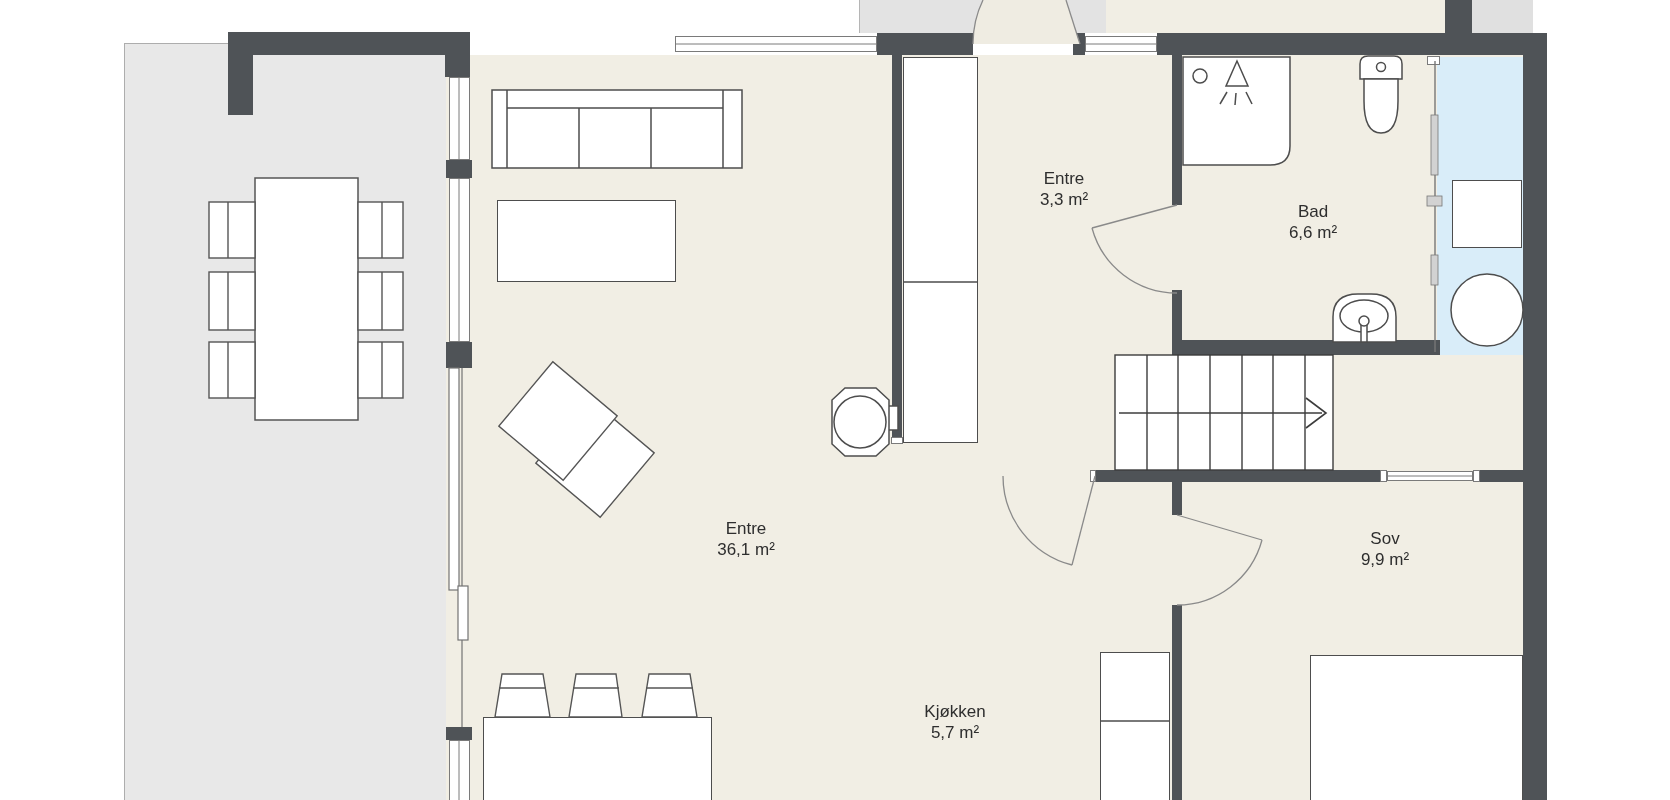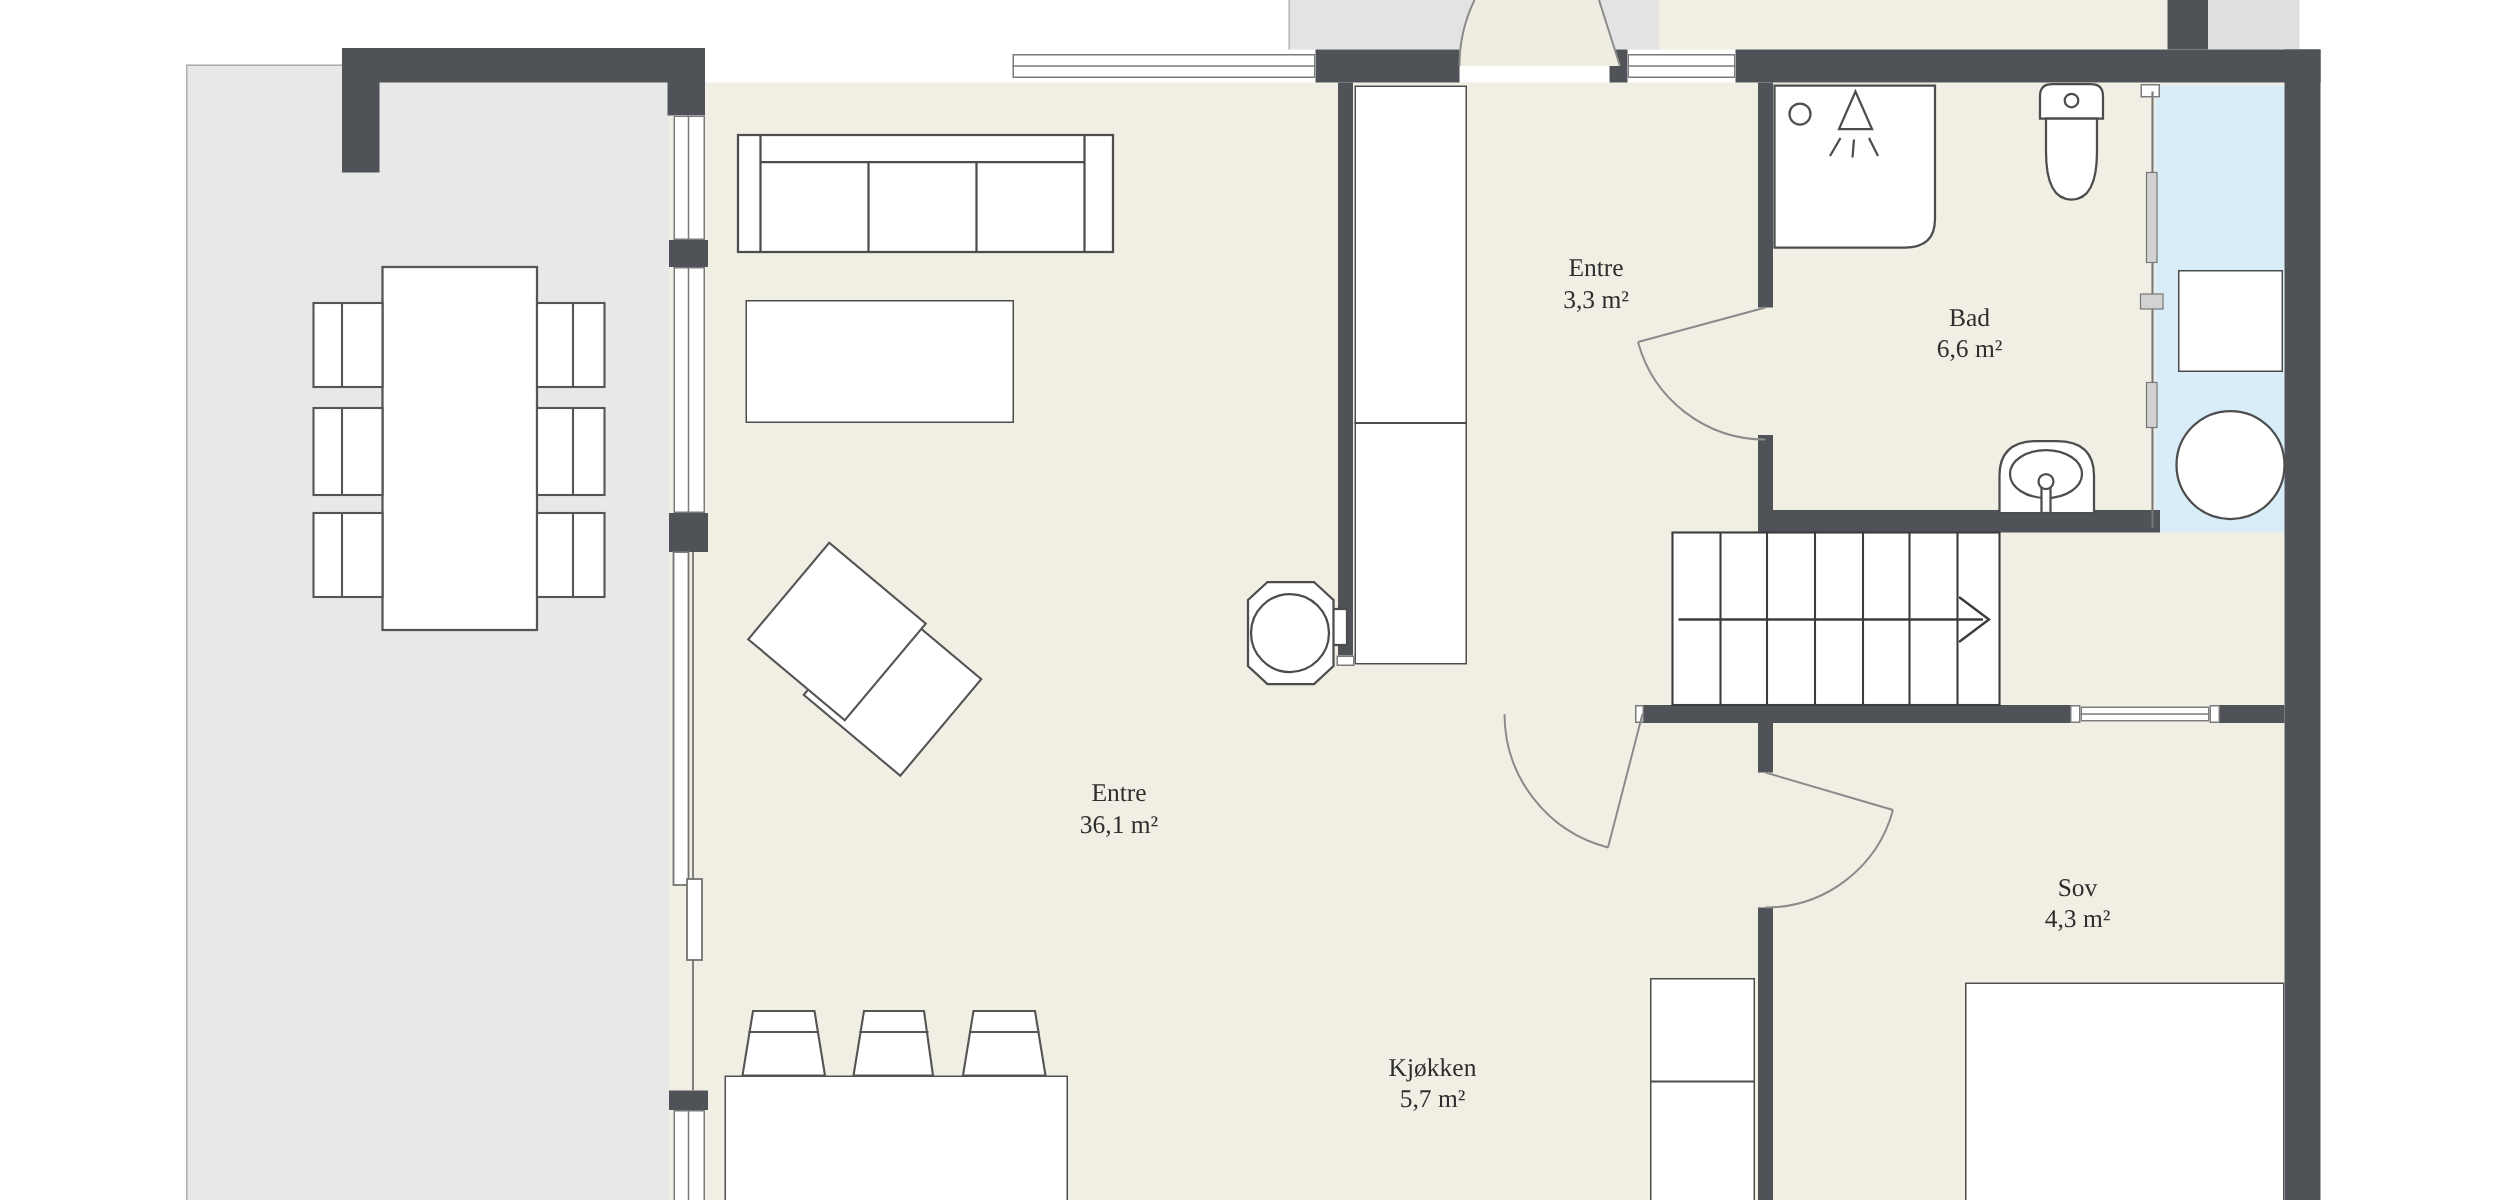--- a/index.html
+++ b/index.html
@@ -15,21 +15,21 @@
   .blue-area{background:#d9edf9;}
   
   .wall{background:#4f5357;}
   
   .window{background:#fff;border:1px solid #7a7a7a;box-sizing:border-box;}
   .cap{background:#fff;border:1px solid #7a7a7a;box-sizing:border-box;}
   
   .furn{background:#fff;border:1.5px solid #4d4d4d;box-sizing:border-box;}
   
   .lbl{position:absolute;transform:translateX(-50%);text-align:center;
-       font-size:17px;line-height:21px;color:#2e2e2e;white-space:nowrap;font-family:Liberation Serif, serif;}
+       font-size:17px;line-height:21px;color:#2e2e2e;white-space:nowrap;}
   svg.overlay{position:absolute;left:0;top:0;pointer-events:none;}
 </style>
 </head>
 <body>
 
 <div id="plan">
 
   <div class="abs terrace" style="left:124px;top:43px;width:322px;height:760px;"></div>
   <div class="abs floor-interior" style="left:446px;top:55px;width:1077px;height:750px;"></div>
   <div class="abs strip-beige" style="left:1105px;top:0;width:340px;height:33px;"></div>
@@ -210,22 +210,22 @@
     <div>36,1 m²</div>
   </div>
   <div class="lbl" style="left:1064px;top:168px;">
     <div>Entre</div>
     <div>3,3 m²</div>
   </div>
   <div class="lbl" style="left:1313px;top:201px;">
     <div>Bad</div>
     <div>6,6 m²</div>
   </div>
-  <div class="lbl" style="left:1385px;top:581px;">
+  <div class="lbl" style="left:1385px;top:528px;">
     <div>Sov</div>
-    <div>4,3 m²</div>
+    <div>9,9 m²</div>
   </div>
   <div class="lbl" style="left:955px;top:701px;">
     <div>Kjøkken</div>
     <div>5,7 m²</div>
   </div>
 
 </div>
 
 </body></html>

